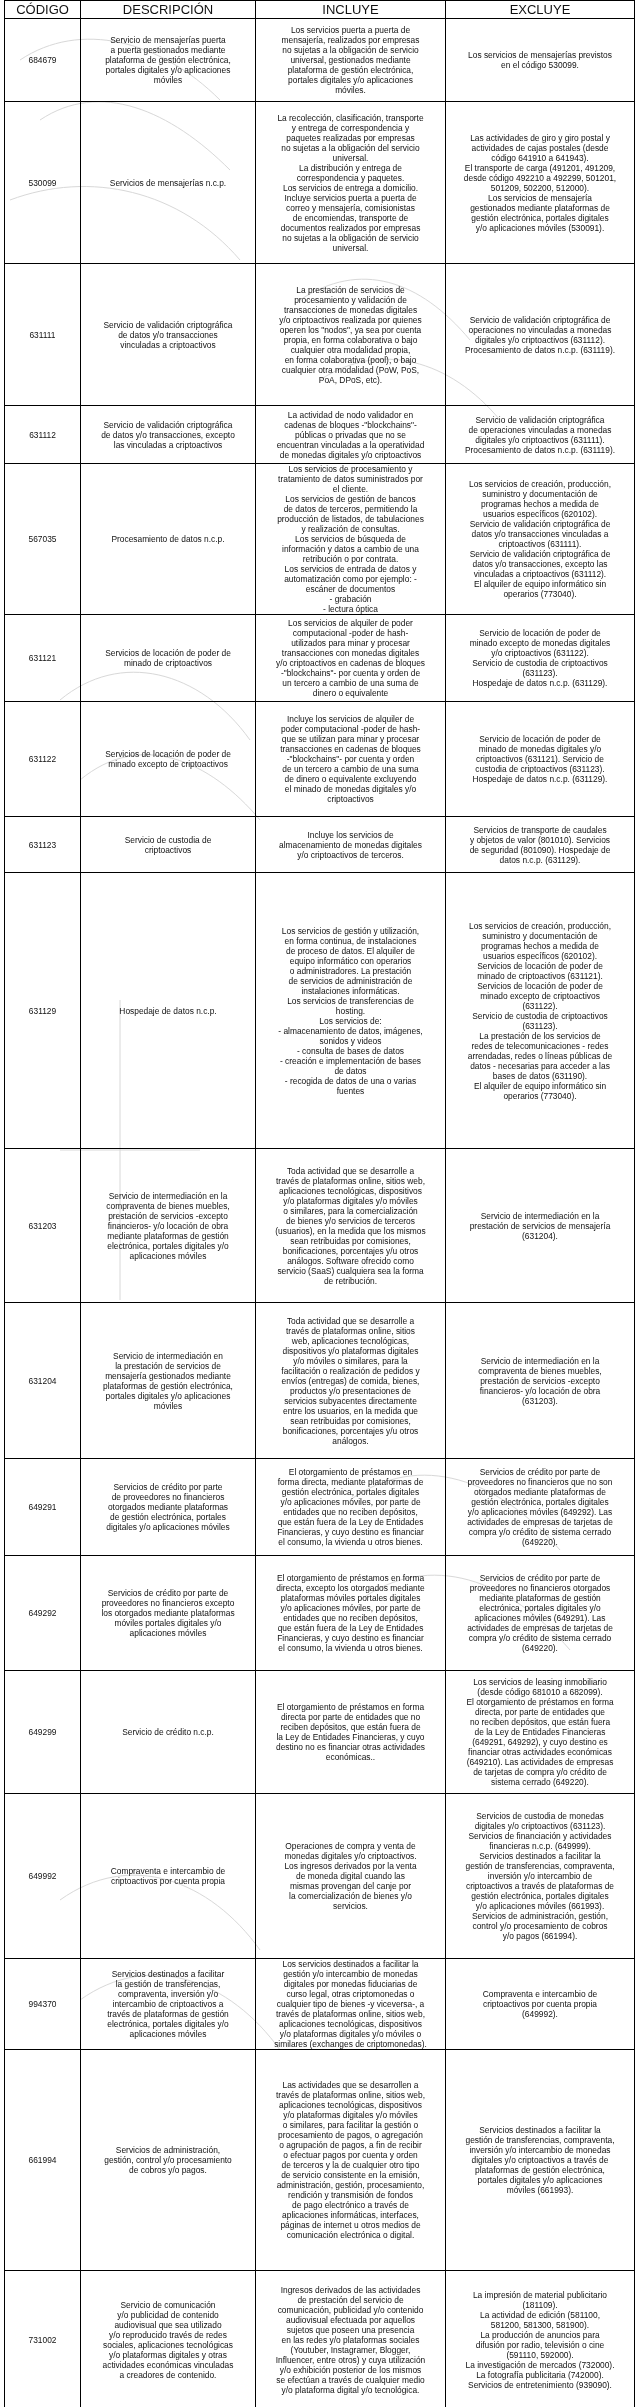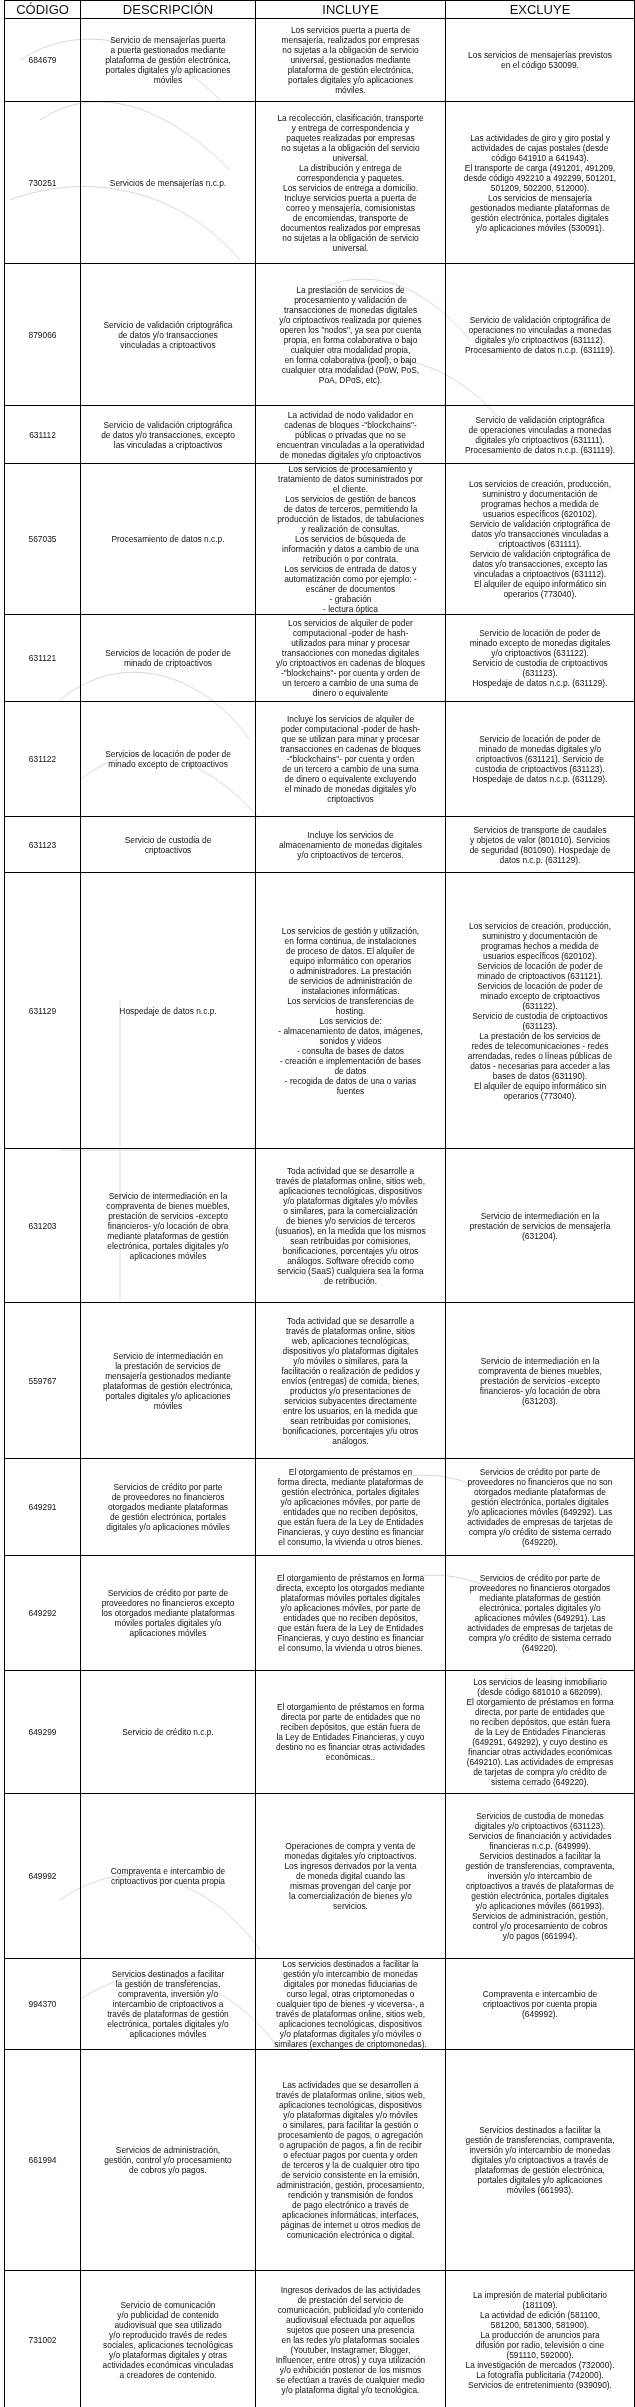--- a/index.html
+++ b/index.html
@@ -55,21 +55,21 @@
 mensajería, realizados por empresas
 no sujetas a la obligación de servicio
 universal, gestionados mediante
 plataforma de gestión electrónica,
 portales digitales y/o aplicaciones
 móviles.</td>
         <td class="ml">Los servicios de mensajerías previstos
 en el código 530099.</td>
       </tr>
       <tr style="height: 162px;">
-        <td class="ml">730251</td>
+        <td class="ml">530099</td>
         <td class="ml">Servicios de mensajerías n.c.p.</td>
         <td class="ml">La recolección, clasificación, transporte
 y entrega de correspondencia y
 paquetes realizadas por empresas
 no sujetas a la obligación del servicio
 universal.
 La distribución y entrega de
 correspondencia y paquetes.
 Los servicios de entrega a domicilio.
 Incluye servicios puerta a puerta de
@@ -83,21 +83,21 @@
 código 641910 a 641943).
 El transporte de carga (491201, 491209,
 desde código 492210 a 492299, 501201,
 501209, 502200, 512000).
 Los servicios de mensajería
 gestionados mediante plataformas de
 gestión electrónica, portales digitales
 y/o aplicaciones móviles (530091).</td>
       </tr>
       <tr style="height: 142px;">
-        <td class="ml">879066</td>
+        <td class="ml">631111</td>
         <td class="ml">Servicio de validación criptográfica
 de datos y/o transacciones
 vinculadas a criptoactivos</td>
         <td class="ml">La prestación de servicios de
 procesamiento y validación de
 transacciones de monedas digitales
 y/o criptoactivos realizada por quienes
 operen los "nodos", ya sea por cuenta
 propia, en forma colaborativa o bajo
 cualquier otra modalidad propia,
@@ -263,21 +263,21 @@
 sean retribuidas por comisiones,
 bonificaciones, porcentajes y/u otros
 análogos. Software ofrecido como
 servicio (SaaS) cualquiera sea la forma
 de retribución.</td>
         <td class="ml">Servicio de intermediación en la
 prestación de servicios de mensajería
 (631204).</td>
       </tr>
       <tr style="height: 156px;">
-        <td class="ml">559767</td>
+        <td class="ml">631204</td>
         <td class="ml">Servicio de intermediación en
 la prestación de servicios de
 mensajería gestionados mediante
 plataformas de gestión electrónica,
 portales digitales y/o aplicaciones
 móviles</td>
         <td class="ml">Toda actividad que se desarrolle a
 través de plataformas online, sitios
 web, aplicaciones tecnológicas,
 dispositivos y/o plataformas digitales

